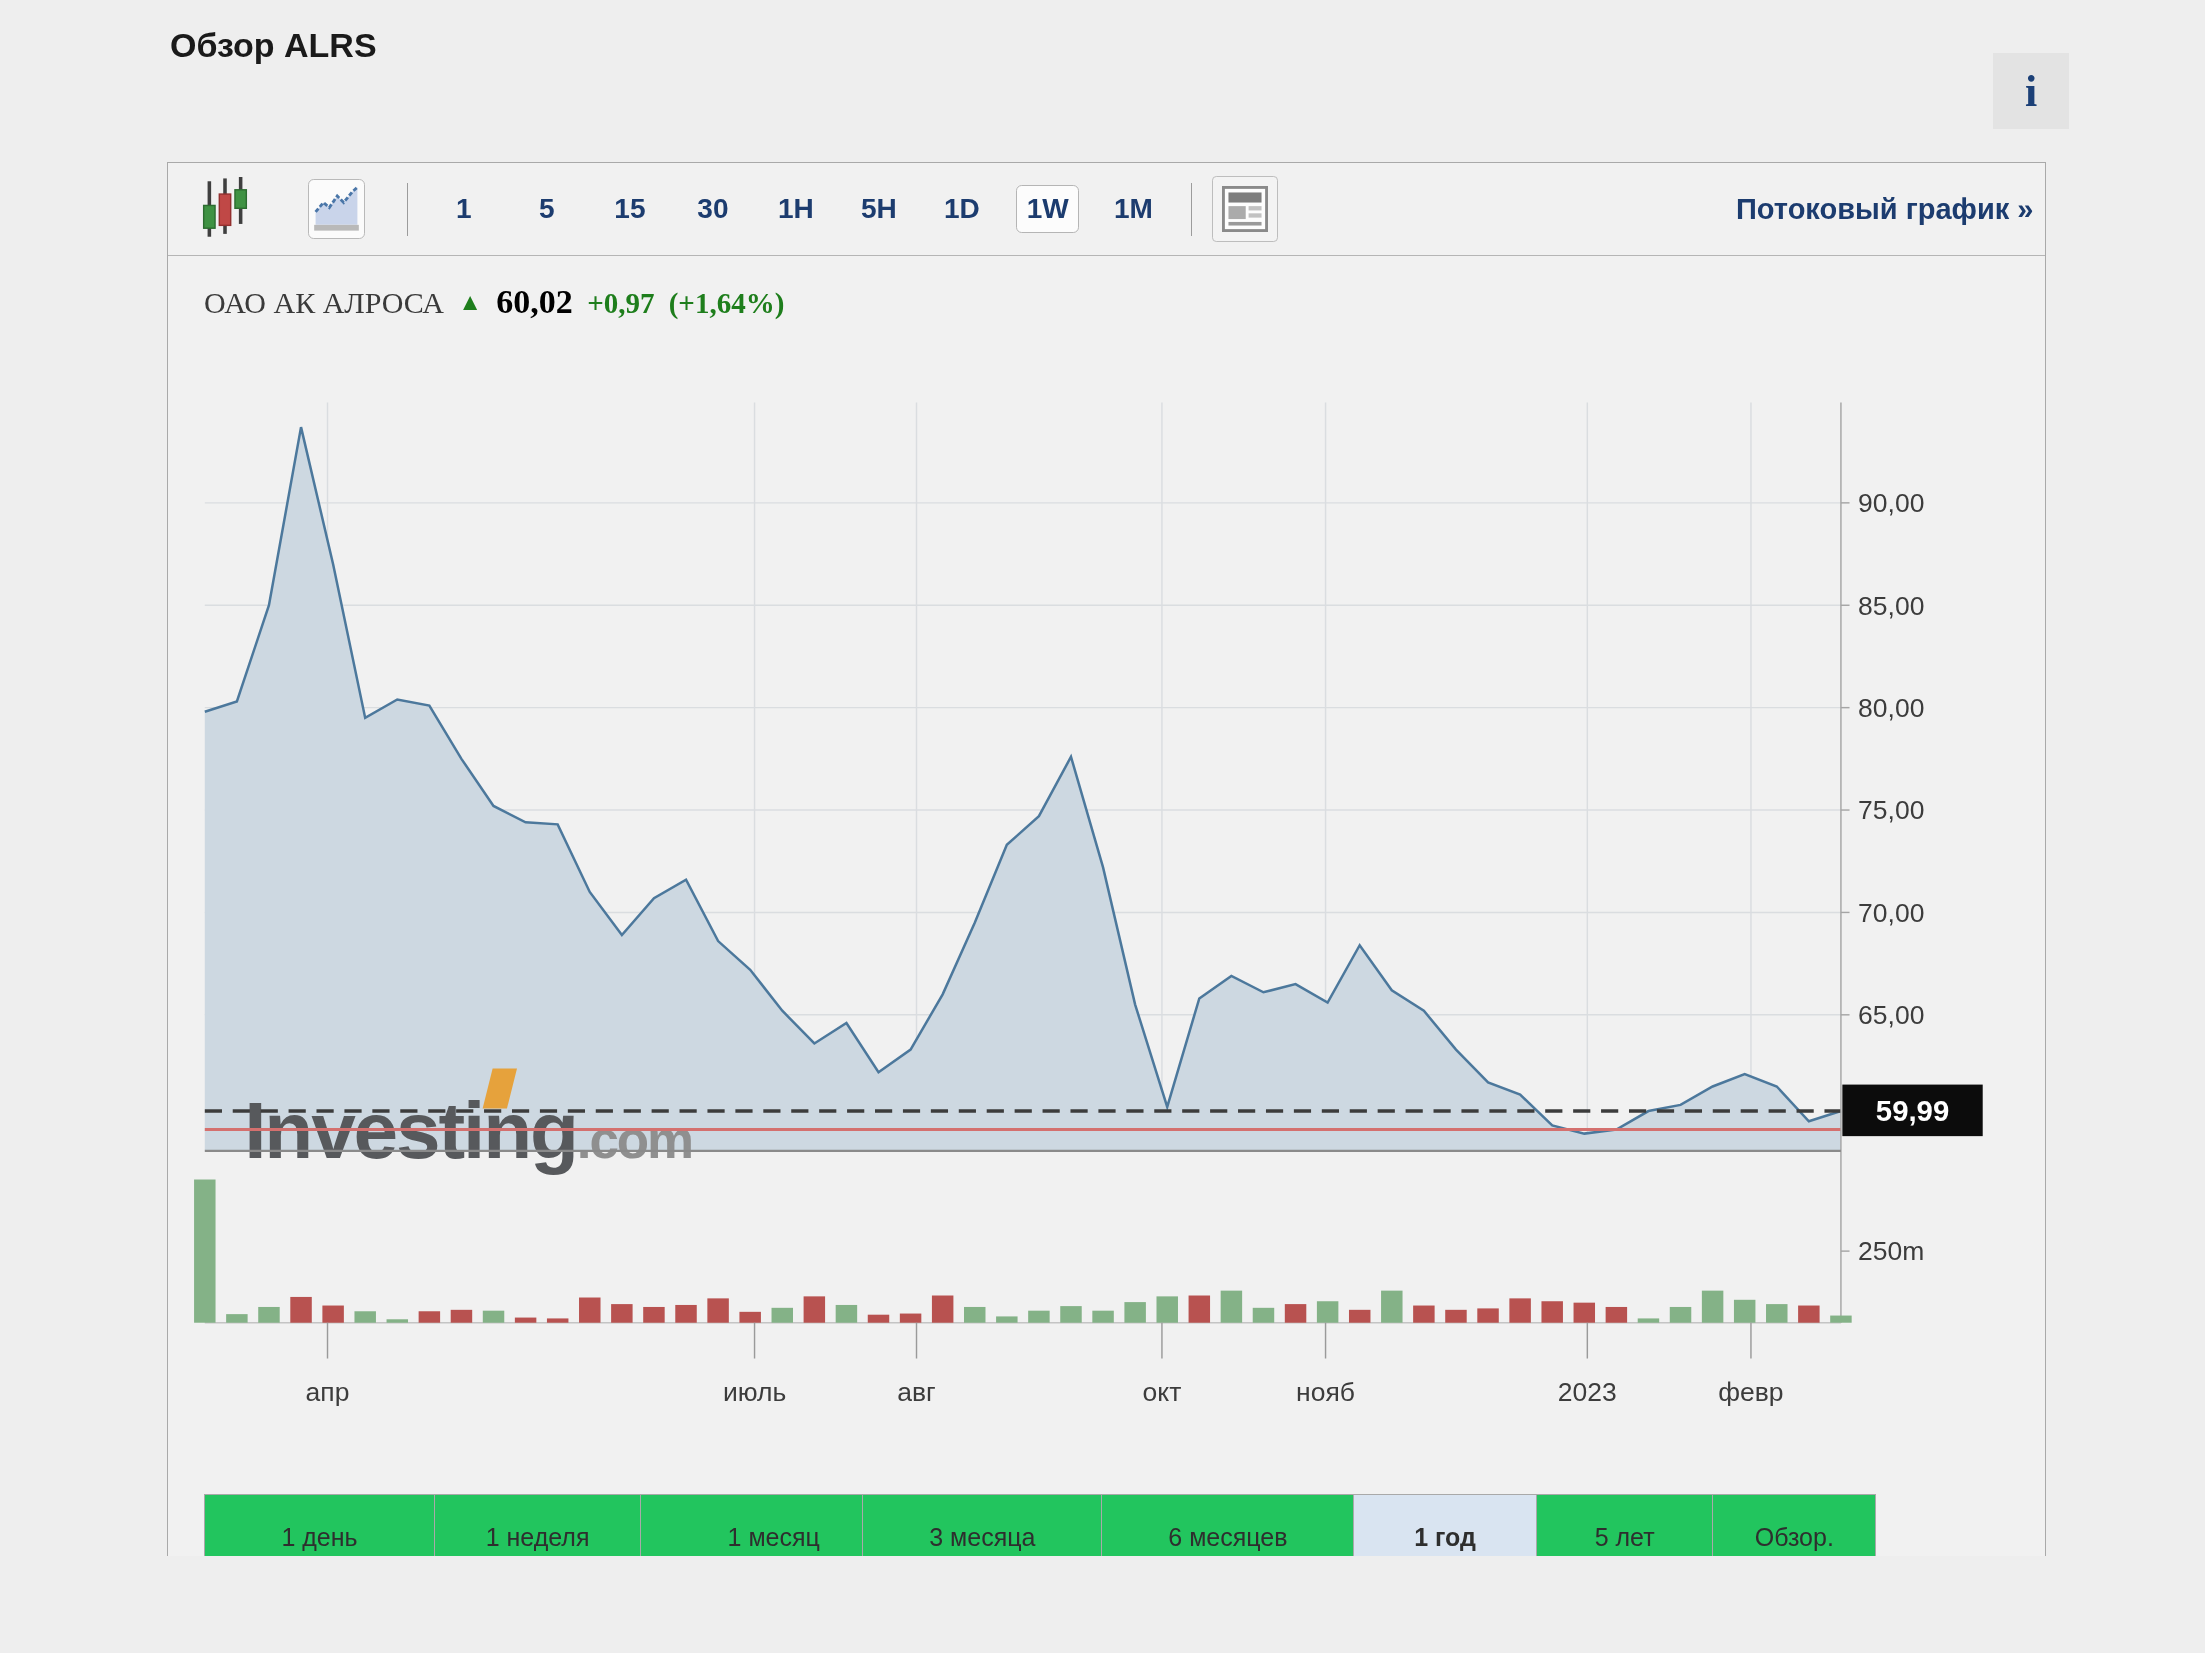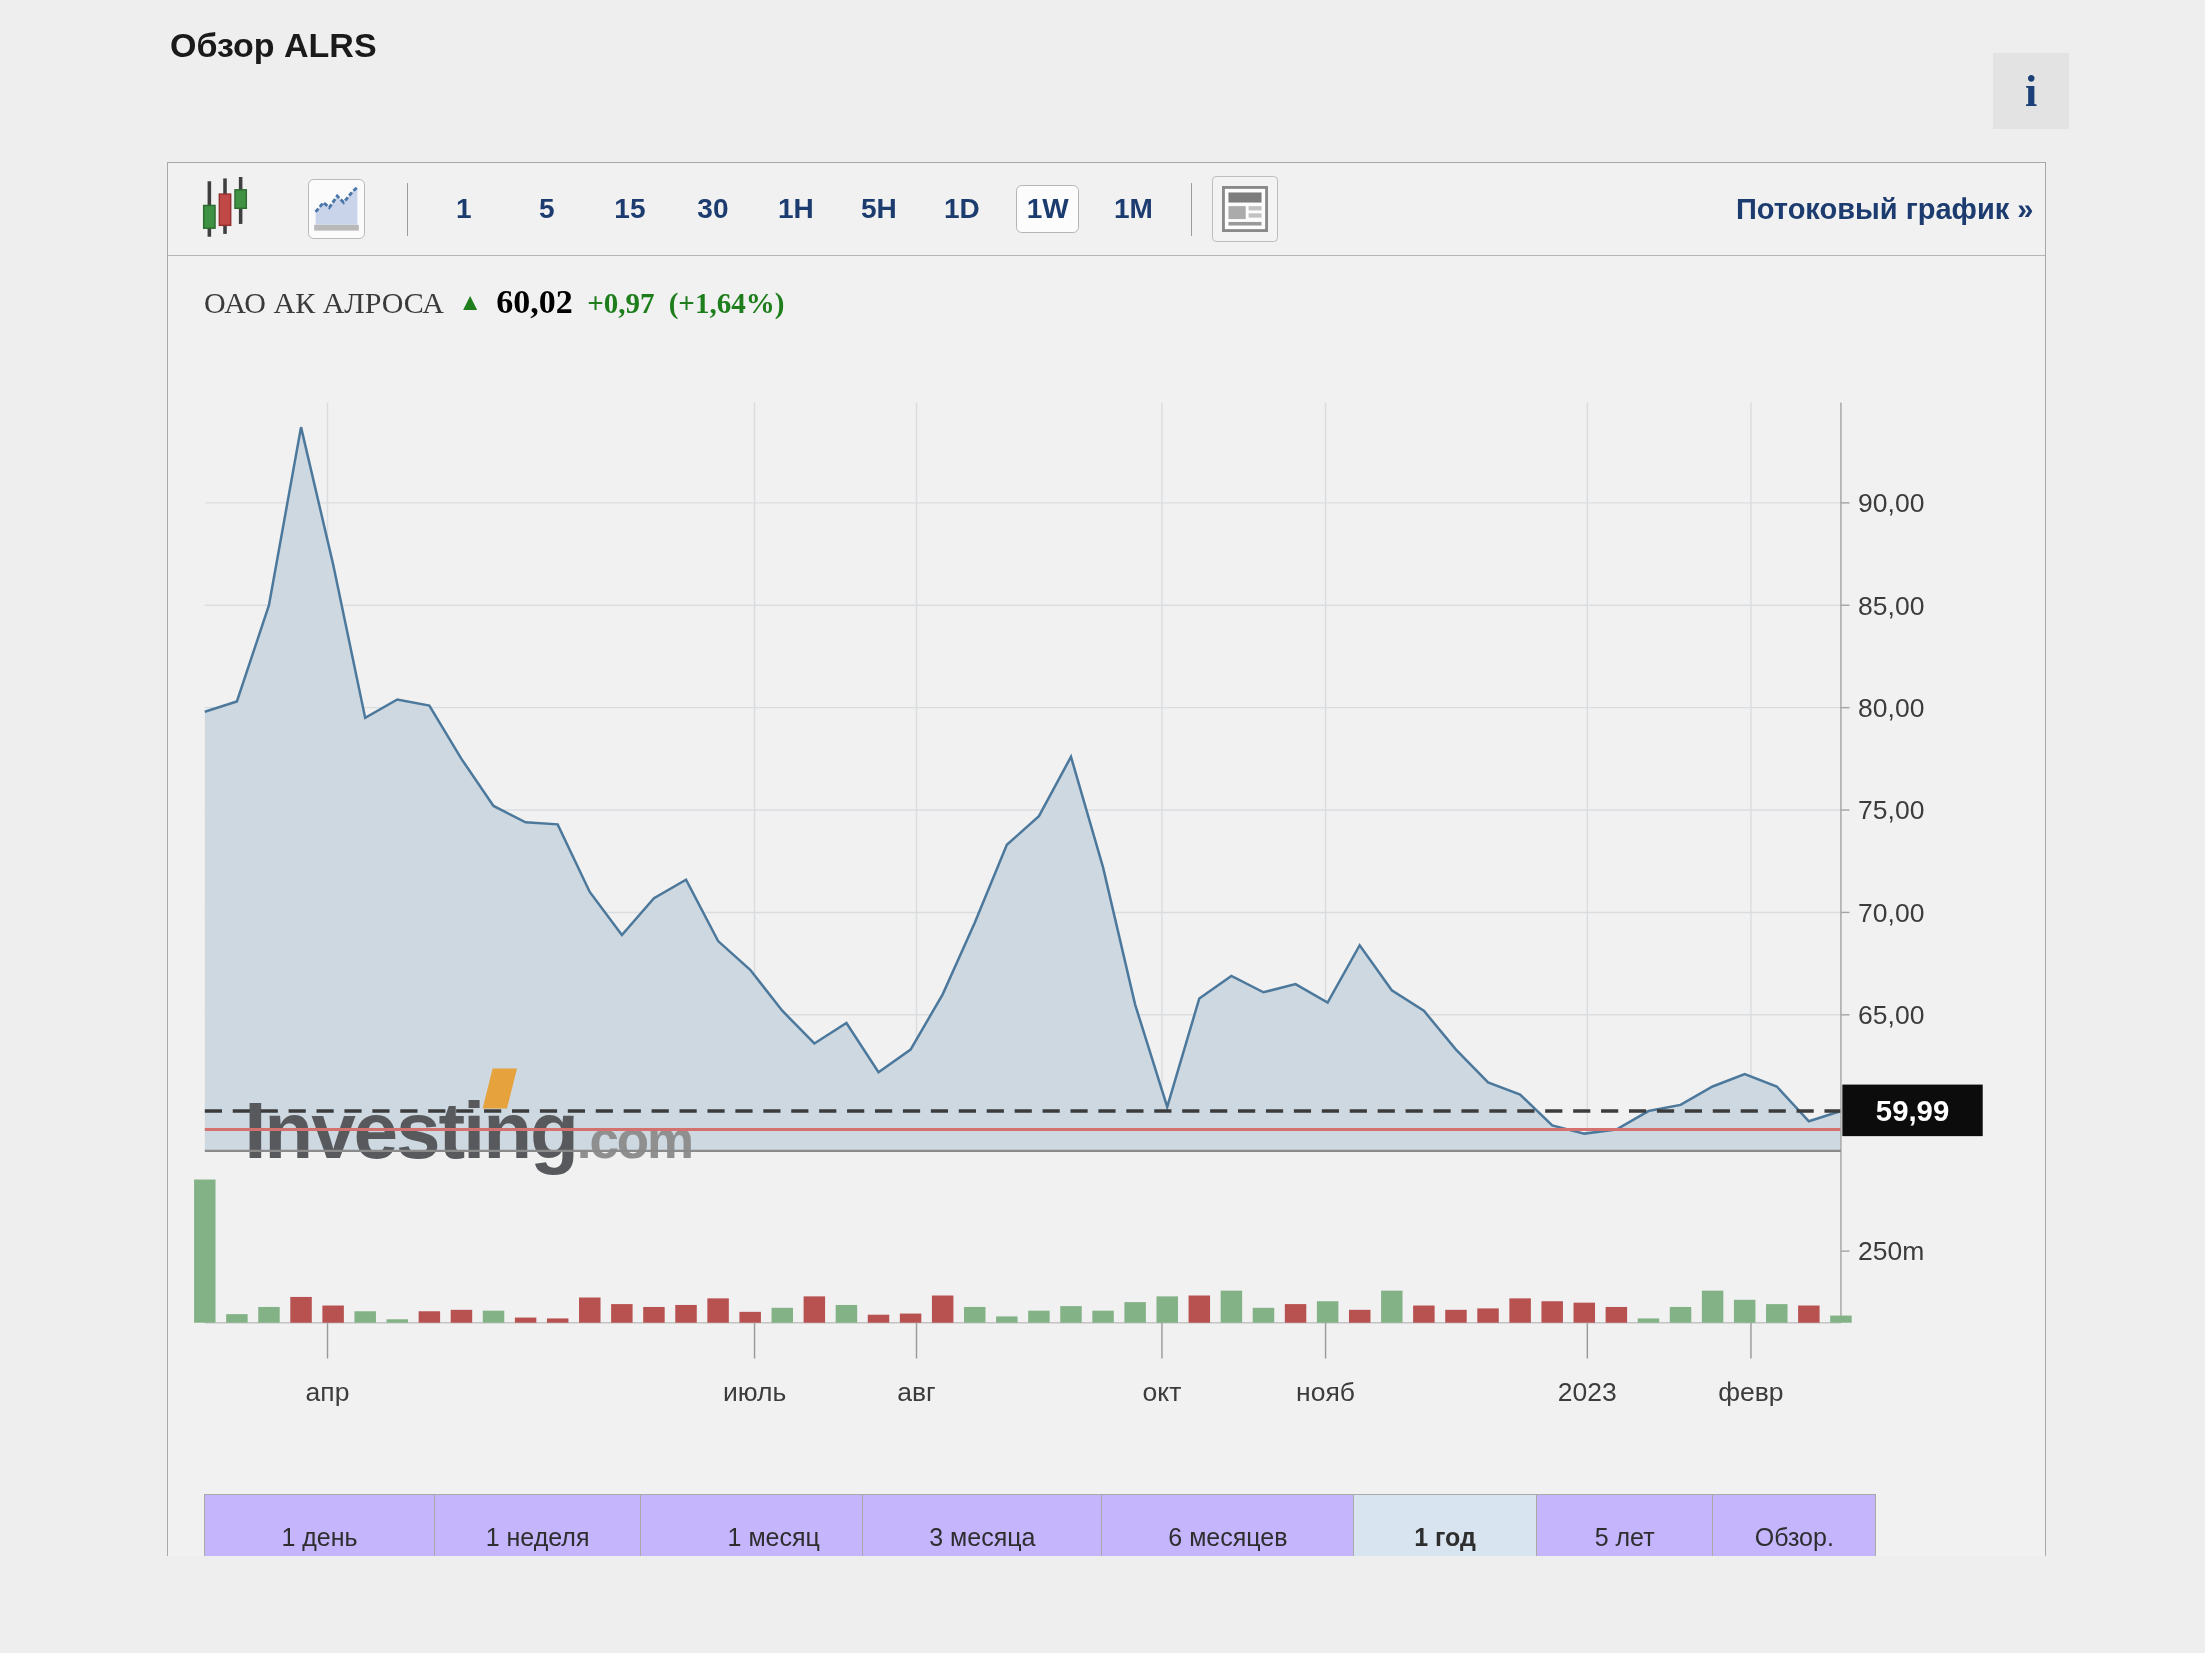--- a/index.html
+++ b/index.html
@@ -20,21 +20,21 @@
   .tf.sel{border:1.4px solid #b5b5b5;border-radius:5.7px;background:#fcfcfc;padding:7.2px 4.3px;min-width:52px;}
   .news-box{width:66px;height:66px;margin-left:20px;border:1.4px solid #bdbdbd;border-radius:4.3px;background:#f3f3f3;
     display:flex;align-items:center;justify-content:center;box-sizing:border-box;cursor:pointer;}
   .stream-link{margin-left:auto;margin-right:11.5px;font-size:29px;font-weight:bold;color:#1c3c6f;cursor:pointer;}
   .quote-row{position:absolute;left:36px;top:120px;display:flex;align-items:baseline;gap:14.3px;font-family:Liberation Serif, serif;}
   .q-name{font-size:30px;color:#3a3a3a;}
   .q-arrow{font-size:24px;color:#1e7e1c;transform:translateY(-2.9px);}
   .q-price{font-size:34px;font-weight:bold;color:#000;}
   .q-chg{font-size:29px;font-weight:bold;color:#1e7e1c;}
   .range-row{position:absolute;left:36px;top:1331px;display:flex;}
-  .rbtn{height:87px;border:1.4px solid #a9a9a9;background:#c4b5fd;box-sizing:border-box;margin-left:-1.4px;
+  .rbtn{height:87px;border:1.4px solid #a9a9a9;background:#22c55e;box-sizing:border-box;margin-left:-1.4px;
     display:flex;align-items:center;justify-content:center;font-size:25px;color:#2e2e2e;cursor:pointer;}
   .rbtn:first-child{margin-left:0;}
   .rbtn.sel{background:#d9e4f1;font-weight:bold;}
   #chart-mount{position:absolute;left:1.4px;top:218px;}
 </style>
 </head>
 <body>
 
 <div class="stage">
 

